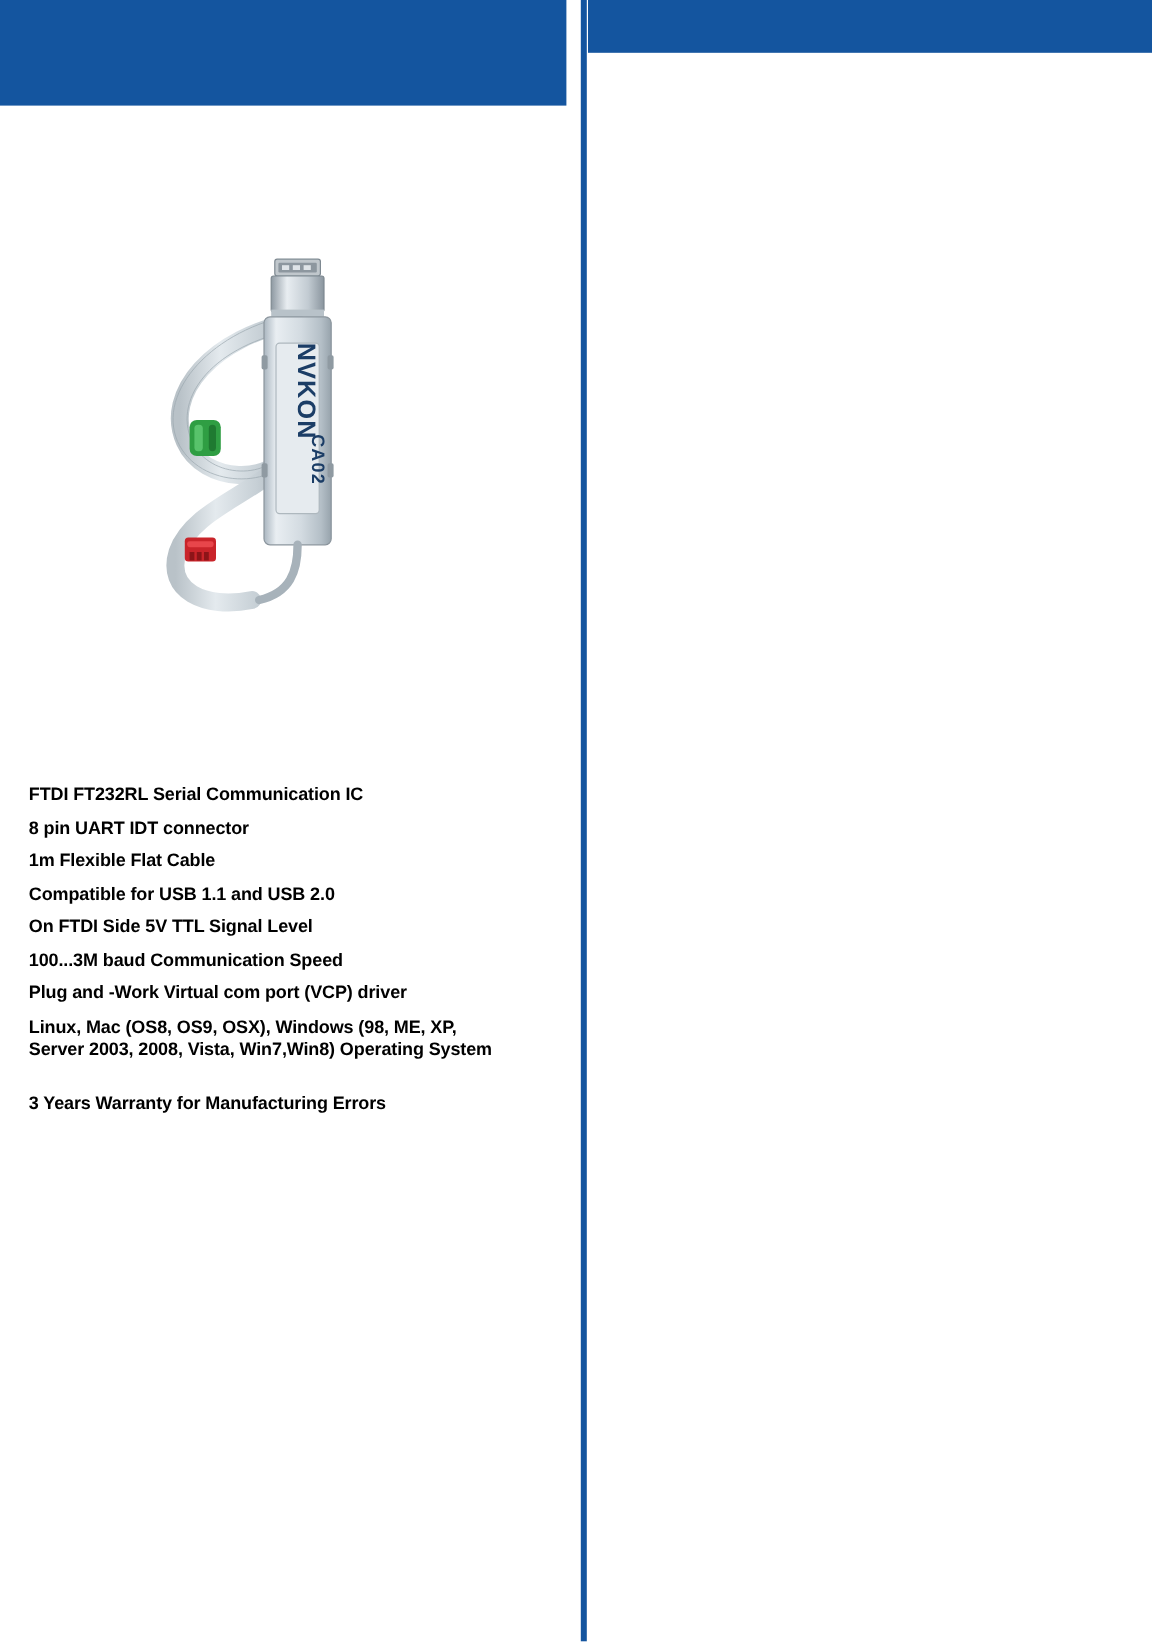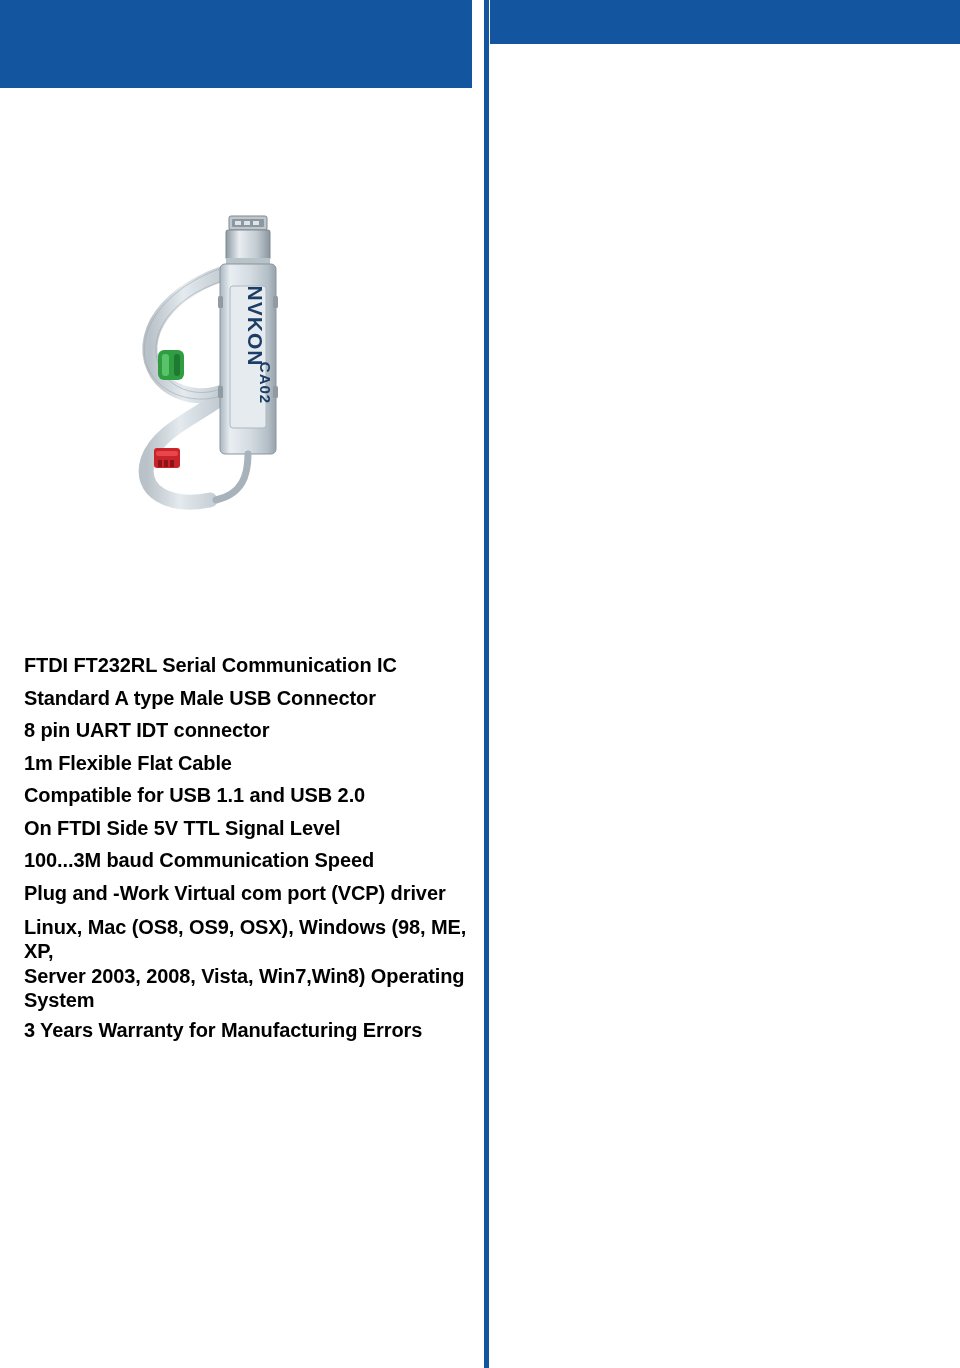--- a/index.html
+++ b/index.html
@@ -54,31 +54,31 @@
   .product-image svg { display: block; }
 
   
   .features {
     position: absolute;
     left: 24px;
     top: 655px;
     width: 450px;
   }
   .features .feature {
-    font-size: 20px;
+    font-size: 15px;
     font-weight: bold;
     color: #000000;
     line-height: 1.0;
     margin-bottom: 12.5px;
     letter-spacing: -0.1px;
     white-space: pre-line;
   }
   .features .feature.two-line {
     line-height: 1.22;
-    margin-bottom: 7px;
+    margin-bottom: 28px;
   }
 </style>
 </head>
 <body>
 
 <div class="banner-left"></div>
 <div class="banner-right"></div>
 <div class="divider"></div>
 
 <div class="product-image">
@@ -151,21 +151,20 @@
       <text x="130" y="118" transform="rotate(90 130 118)" font-family="Liberation Sans, sans-serif" font-size="21" font-weight="bold" fill="#1b3d66" text-anchor="middle" letter-spacing="1">NVKON</text>
       <text x="142" y="175" transform="rotate(90 142 175)" font-family="Liberation Sans, sans-serif" font-size="15" font-weight="bold" fill="#1b3d66" text-anchor="middle" letter-spacing="1">CA02</text>
     </g>
 
     <path d="M130 246 C 130 268, 124 286, 98 292" fill="none" stroke="#a7b2ba" stroke-width="7" stroke-linecap="round"></path>
   </svg>
 </div>
 
 <div class="features">
   <div class="feature">FTDI FT232RL Serial Communication IC</div>
-  <div class="feature">Standard A type Male USB Connector</div>
   <div class="feature">8 pin UART IDT connector</div>
   <div class="feature">1m Flexible Flat Cable</div>
   <div class="feature">Compatible for USB 1.1 and USB 2.0</div>
   <div class="feature">On FTDI Side 5V TTL Signal Level</div>
   <div class="feature">100...3M baud Communication Speed</div>
   <div class="feature">Plug and  -Work  Virtual  com port (VCP) driver</div>
   <div class="feature two-line">Linux, Mac (OS8, OS9, OSX), Windows (98, ME, XP,
 Server 2003, 2008, Vista, Win7,Win8) Operating System</div>
   <div class="feature">3 Years Warranty for Manufacturing  Errors</div>
 </div>

